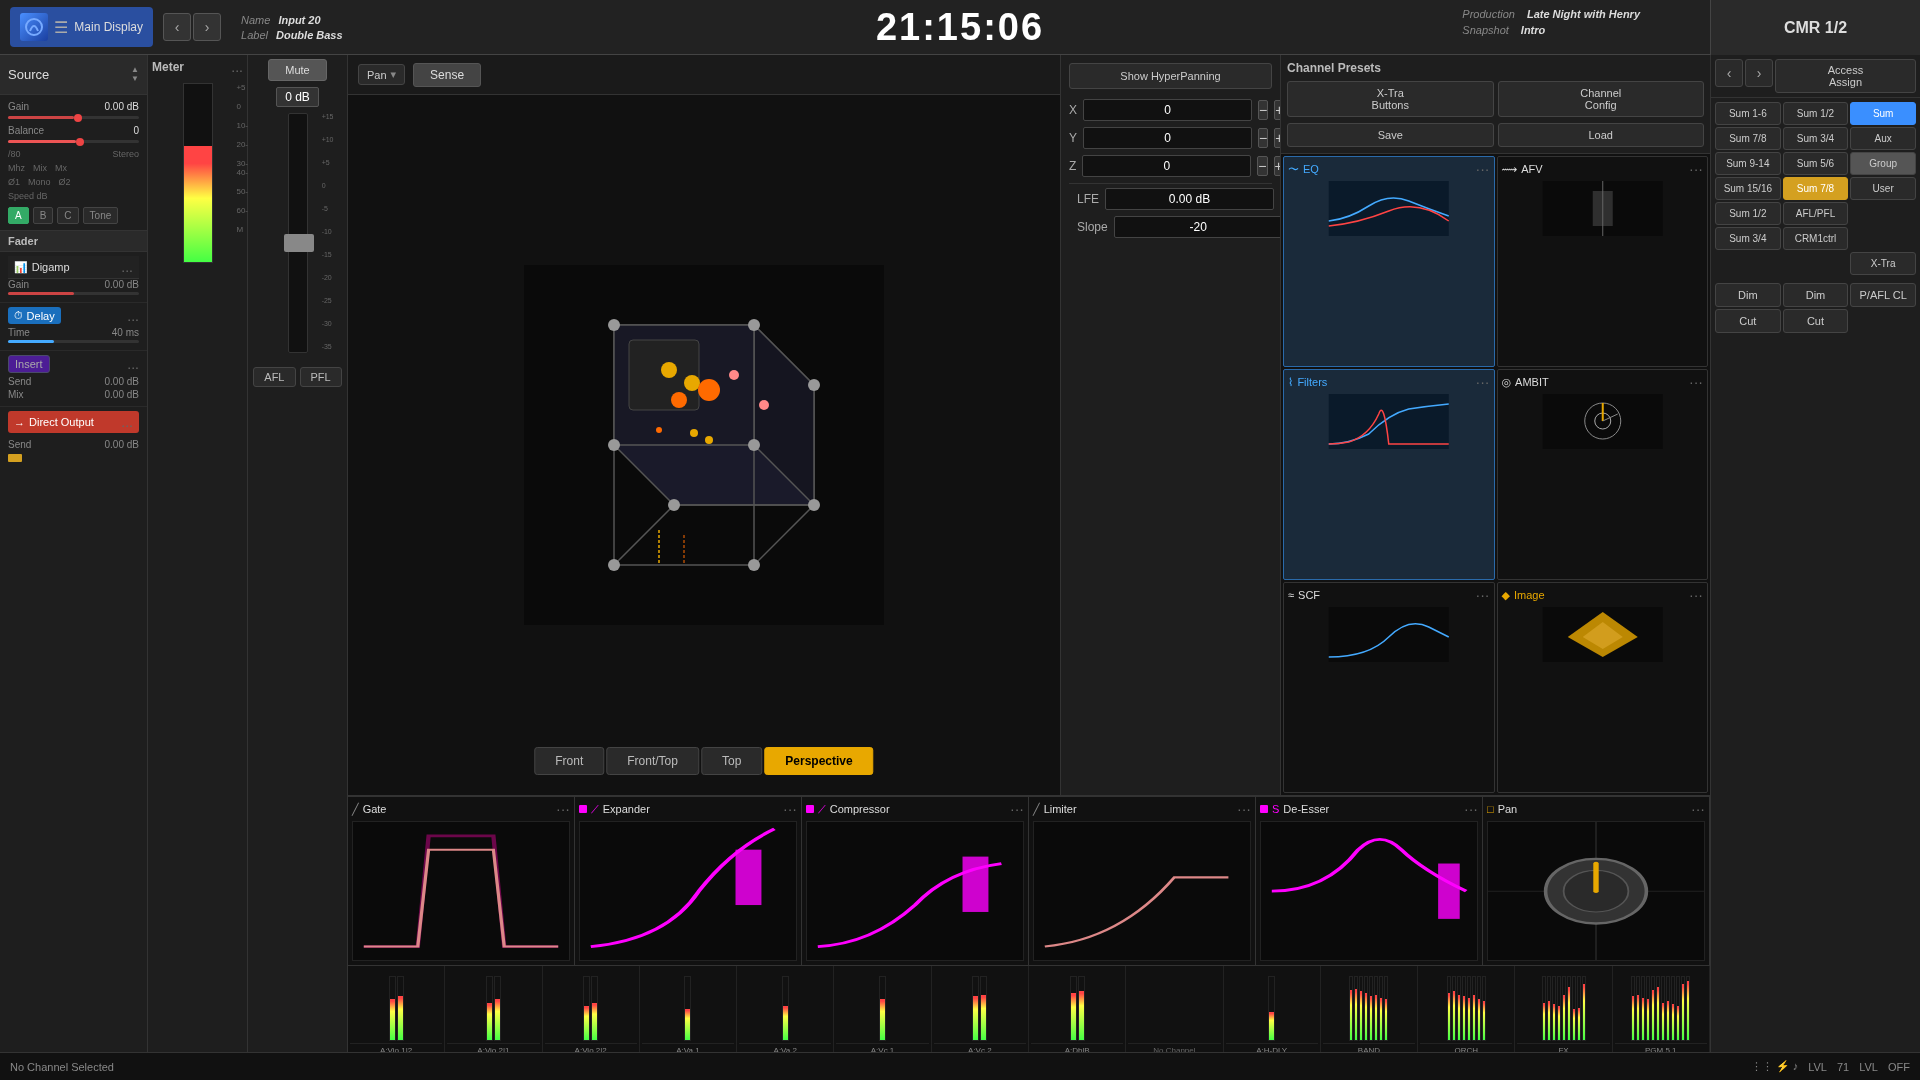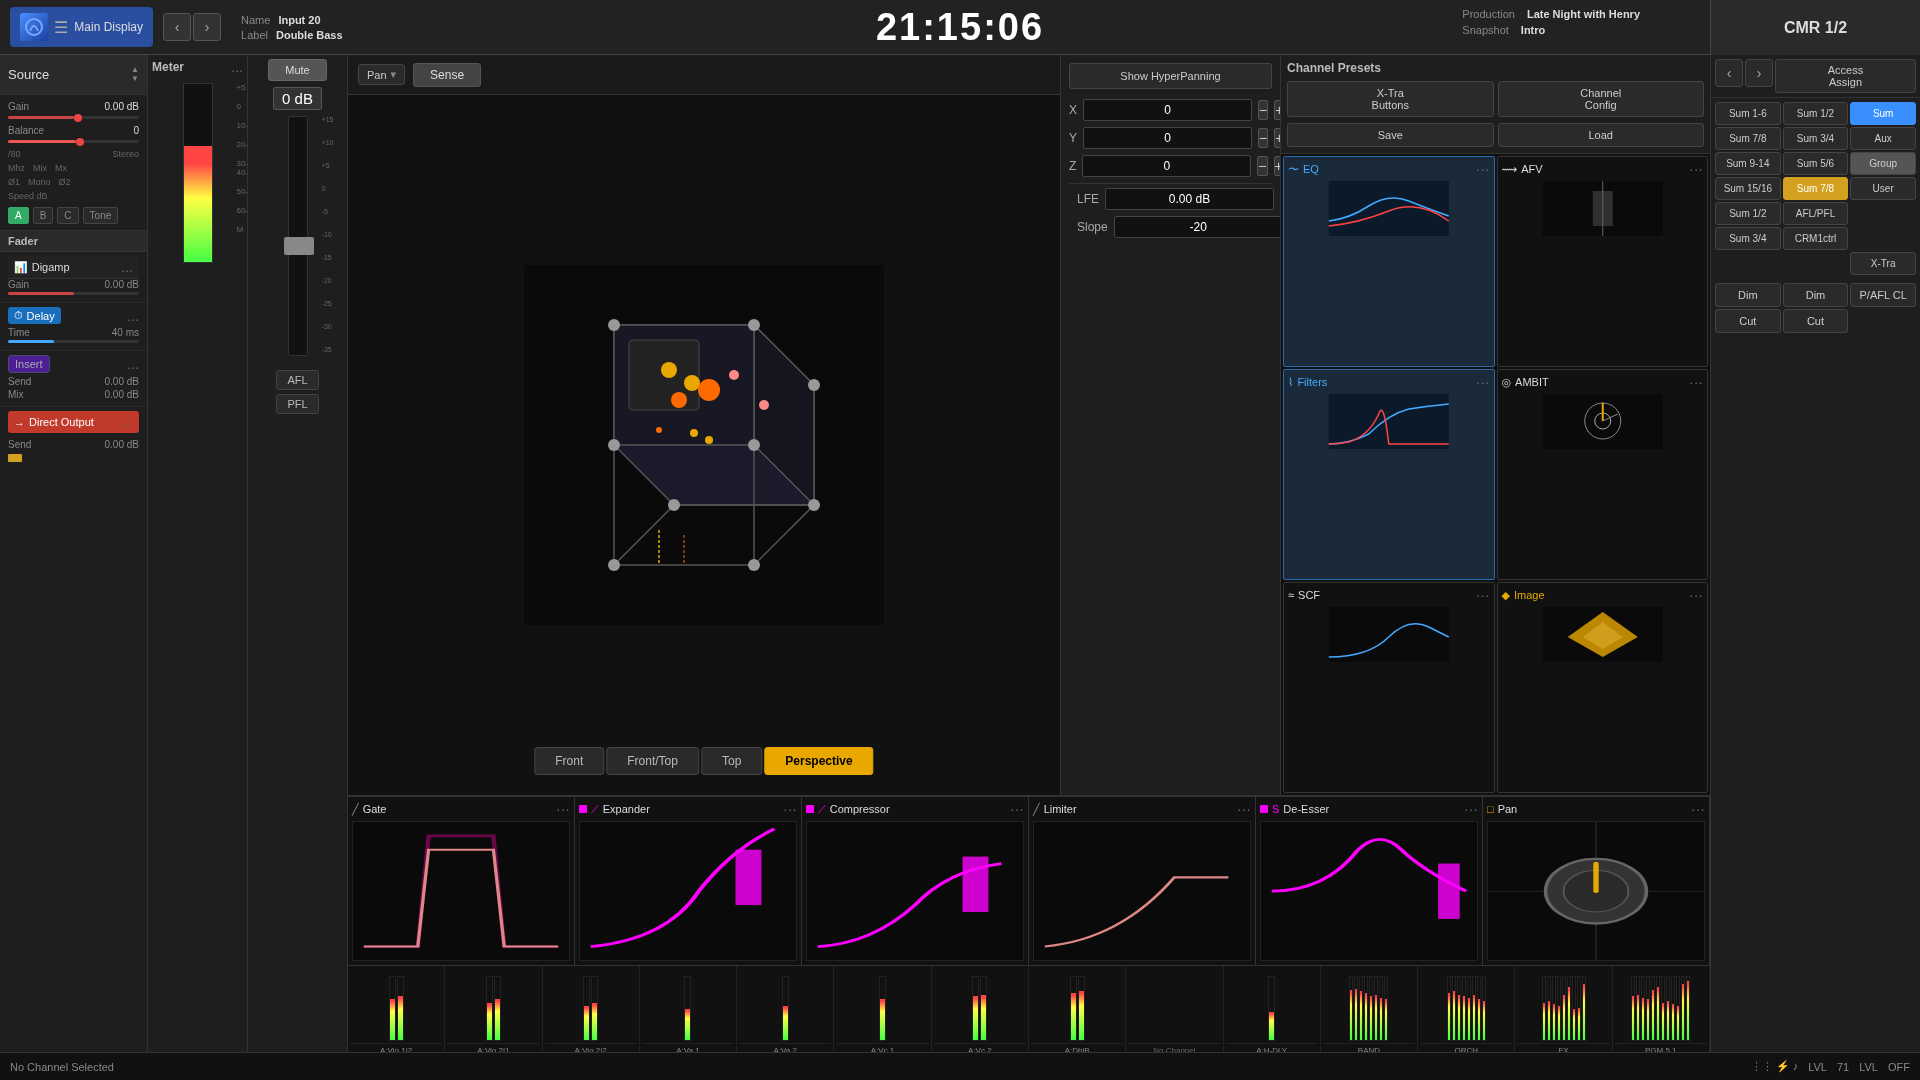--- a/index.html
+++ b/index.html
@@ -47,21 +47,21 @@
       border-radius: 3px;
       cursor: pointer;
       display: flex; align-items: center; justify-content: center;
       font-size: 14px;
     }
     .header-info {
       margin-left: 20px;
       display: flex; flex-direction: column; gap: 3px;
     }
     .header-info-row {
-      display: flex; gap: 8px; align-items: center;
+      display: flex; gap: 8px; align-items: center; font-style: italic;
     }
     .header-info-label { color: #888; }
     .header-info-value { color: #ddd; font-weight: bold; }
     .header-clock {
       font-size: 38px;
       color: white;
       font-weight: bold;
       position: absolute;
       left: 50%;
       transform: translateX(-50%);
@@ -271,21 +271,21 @@
       color: #ddd;
       cursor: pointer;
       font-size: 11px;
     }
     .fader-db {
       background: #333;
       border: 1px solid #555;
       padding: 2px 8px;
       border-radius: 2px;
       color: white;
-      font-size: 15px;
+      font-size: 12px;
     }
     .fader-track {
       width: 20px;
       height: 240px;
       background: #111;
       border: 1px solid #333;
       border-radius: 2px;
       position: relative;
       margin: 0 auto;
     }
@@ -294,21 +294,21 @@
       width: 30px;
       height: 18px;
       background: #888;
       border-radius: 2px;
       left: -5px;
       top: 120px;
       cursor: pointer;
     }
     .afl-pfl-btns {
       display: flex;
-      flex-direction: column;
+      flex-direction: row;
       gap: 4px;
       margin-top: 8px;
     }
     .afl-btn, .pfl-btn {
       background: #2a2a2a;
       border: 1px solid #444;
       border-radius: 3px;
       padding: 3px 10px;
       color: #bbb;
       font-size: 11px;

